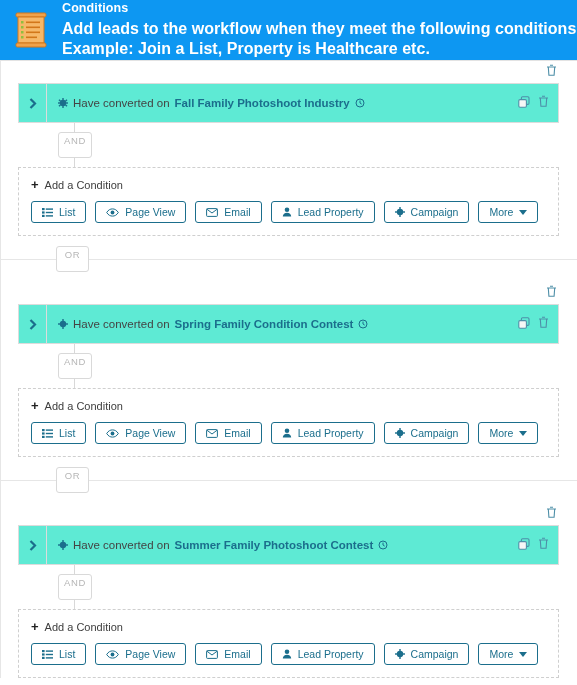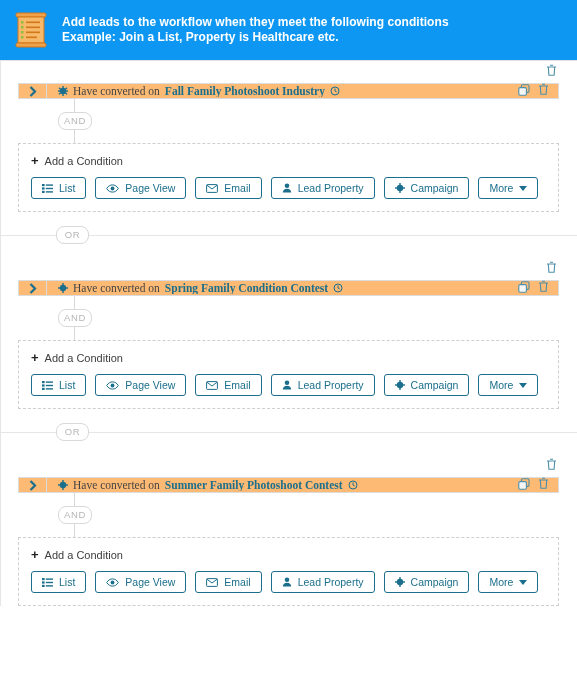--- a/index.html
+++ b/index.html
@@ -30,21 +30,21 @@
     position: relative;
   }
   .header-text { line-height: 1.25; }
   .header-title {
     font-size: 12.5px;
     font-weight: bold;
     margin-bottom: 2px;
     letter-spacing: .1px;
   }
   .header-sub {
-    font-size: 12px;
+    font-size: 16px;
     font-weight: bold;
     letter-spacing: .05px;
   }
 
   
   .body-area {
     position: relative;
     background: #fff;
     border-top: 1px solid #e3e3e3;
   }
@@ -62,25 +62,24 @@
     height: 22px;
     display: flex;
     justify-content: flex-end;
     align-items: center;
     padding-right: 2px;
   }
 
   .cond-row {
     display: flex;
     align-items: center;
-    height: 16px;
-    background: #fdba74;
+    height: 40px;
+    background: #5eead4;
     border: 1px solid #dcdcdc;
     position: relative;
-    font-family: Liberation Serif, serif;
   }
   .cond-toggle {
     width: 28px;
     height: 100%;
     display: flex;
     align-items: center;
     justify-content: center;
     border-right: 1px solid #dcdcdc;
     color: #1b6e8c;
     cursor: pointer;
@@ -121,25 +120,25 @@
     left: 28px; top: 0; bottom: 0;
     width: 1px;
     background: #d8d8d8;
   }
   .badge {
     position: absolute;
     left: 12px;
     top: 50%;
     transform: translateY(-50%);
     min-width: 33px;
-    height: 18px;
+    height: 26px;
     line-height: 16px;
     text-align: center;
     border: 1px solid #d9d9d9;
-    border-radius: 8px;
+    border-radius: 3px;
     background: #ffffff;
     color: #b6b6b6;
     font-size: 9.5px;
     letter-spacing: .6px;
     padding: 0 5px;
   }
 
   
   .add-panel {
     border: 1px dashed #cfcfcf;
@@ -213,20 +212,21 @@
       </g>
       <g fill="#d2771a">
         <rect x="12" y="11.5" width="14" height="1.6"></rect>
         <rect x="12" y="16.5" width="14" height="1.6"></rect>
         <rect x="12" y="21.5" width="14" height="1.6"></rect>
         <rect x="12" y="26.5" width="11" height="1.6"></rect>
       </g>
     </svg>
   </div>
   <div class="header-text">
+    <div class="header-title">Conditions</div>
     <div class="header-sub">Add leads to the workflow when they meet the following conditions</div>
     <div class="header-sub">Example: Join a List, Property is Healthcare etc.</div>
   </div>
 </div>
 
 <div class="body-area">
   <div class="left-rule"></div>
 
   <div class="group">
     <div class="group-toolbar">

